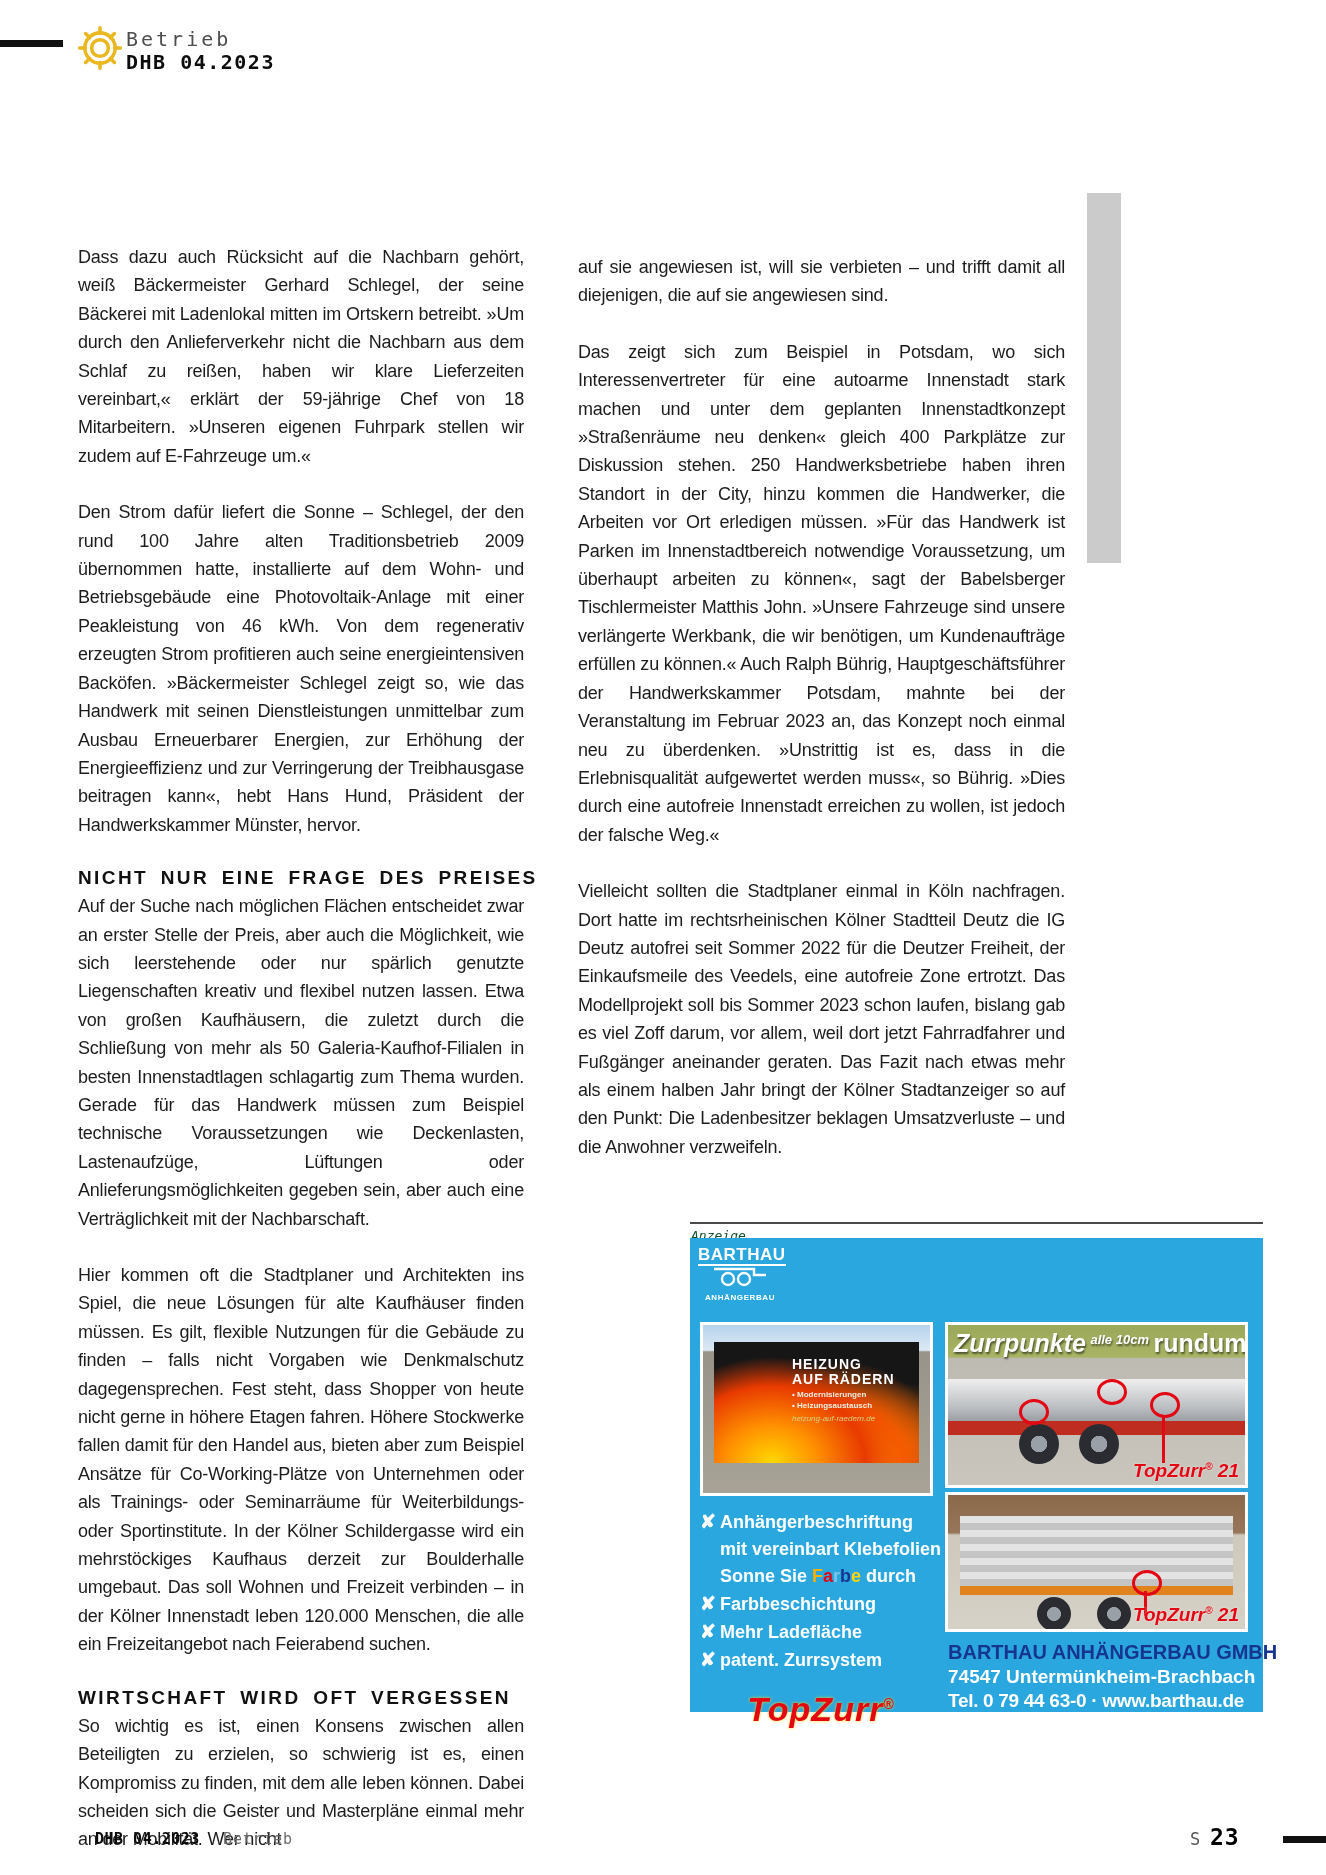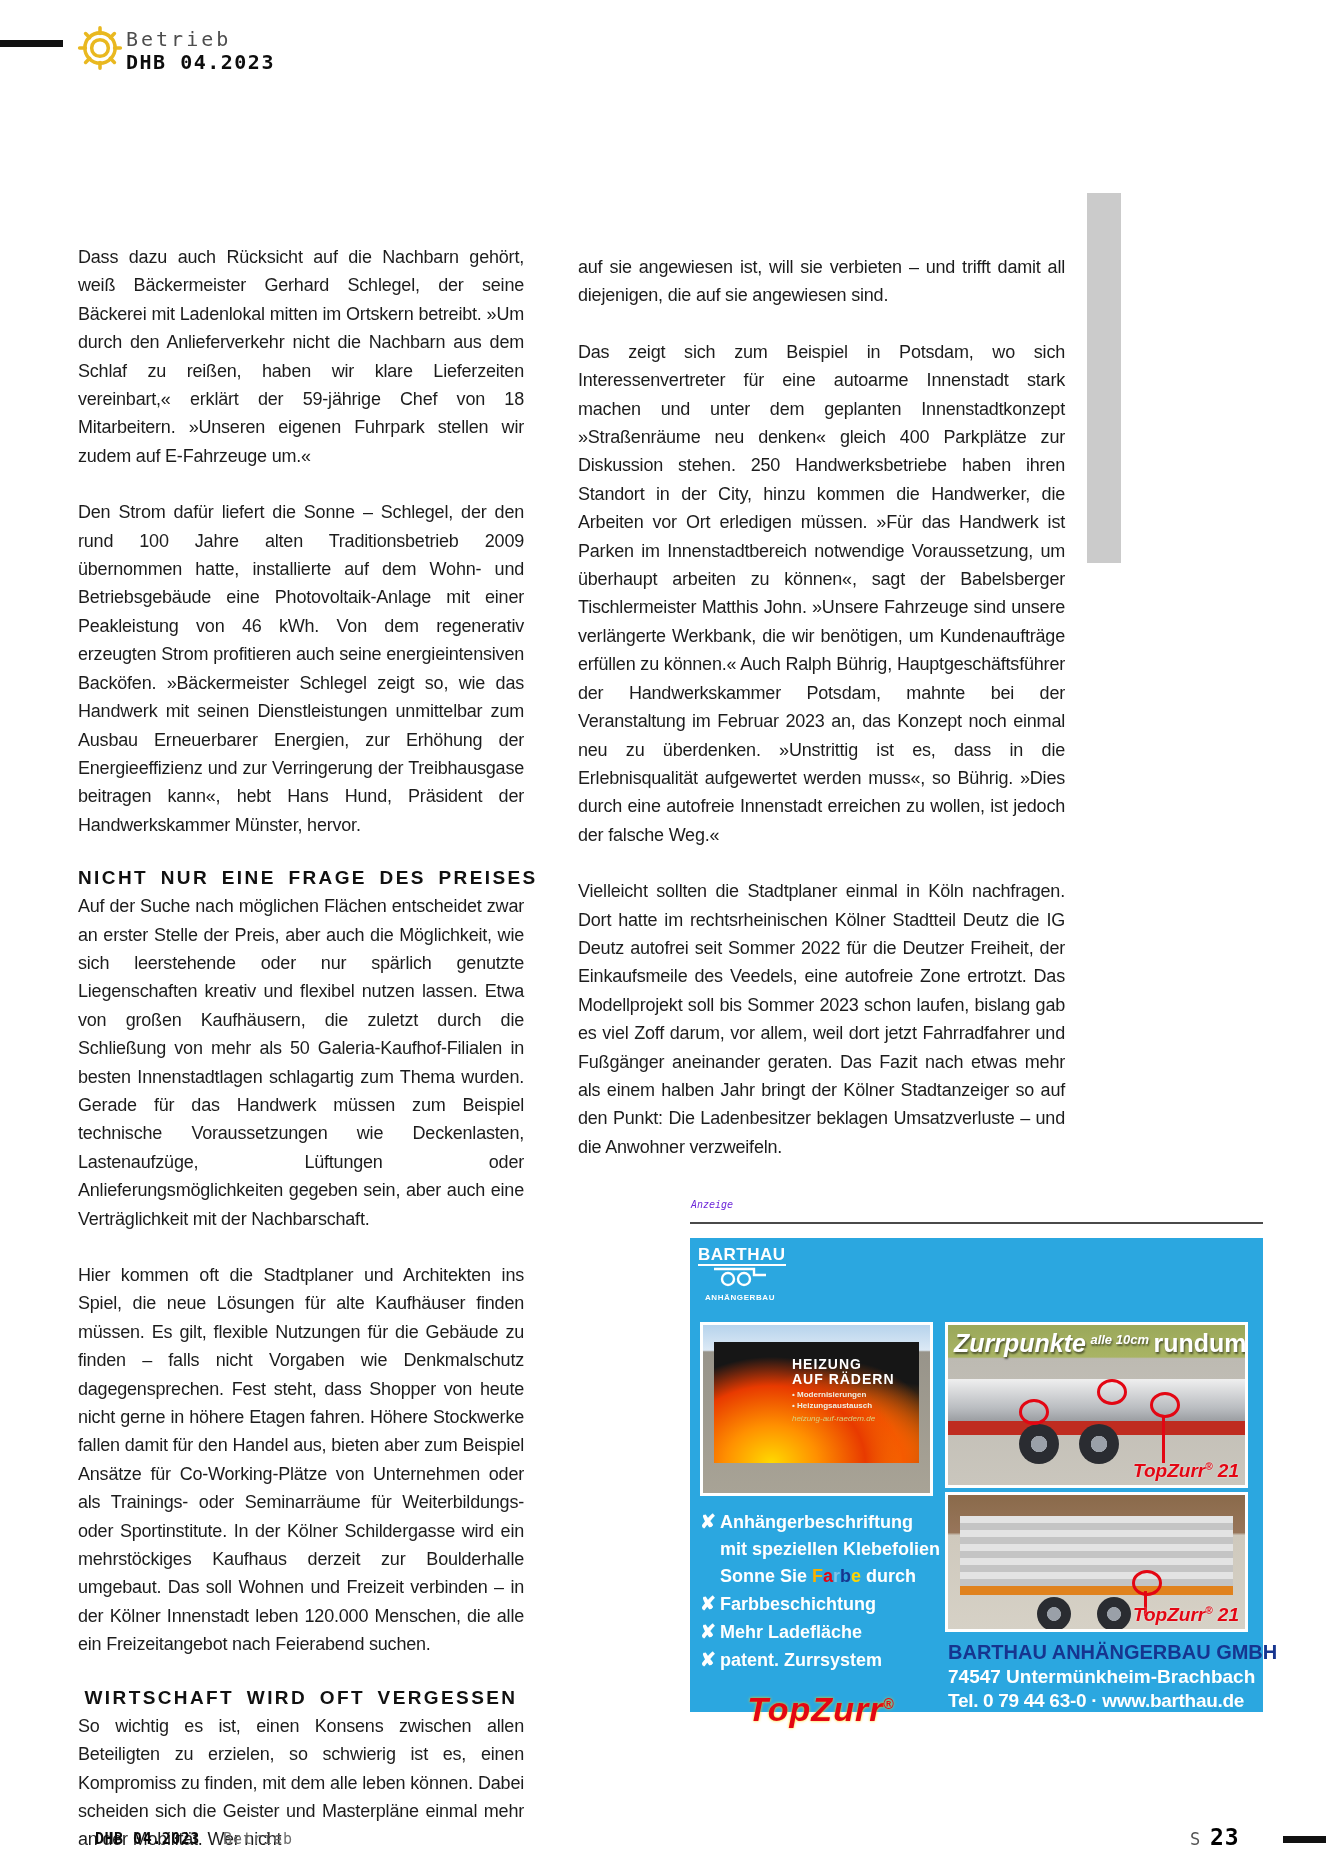--- a/index.html
+++ b/index.html
@@ -14,27 +14,27 @@
   .issue{position:absolute;left:126px;top:50px;font-family:"DejaVu Sans Mono",monospace;
          font-size:20px;font-weight:bold;letter-spacing:1.5px;color:#0d0d0d;}
 
   
   .col{position:absolute;top:243px;color:#1c1c1c;}
   .col-left{left:78px;width:446px;}
   .col-right{left:578px;width:487px;margin-top:10px;}
   .col p{margin:0 0 28px;font-size:18px;line-height:28.4px;text-align:justify;
          letter-spacing:-0.2px;}
   .subhead{font-weight:bold;font-size:19px;letter-spacing:2.4px;word-spacing:5px;
-           margin:0 0 3px;color:#111;white-space:nowrap;text-align:center;}
+           margin:0 0 3px;color:#111;white-space:nowrap;}
 
   .gray-bar{position:absolute;left:1087px;top:193px;width:34px;height:370px;background:#cbcbcb;}
 
   
-  .anzeige-label{position:absolute;left:691px;top:1199px;font-family:"DejaVu Sans Mono",monospace;
-                 font-style:italic;font-size:10px;color:#6d28d9;}
+  .anzeige-label{position:absolute;left:691px;top:1228px;font-family:"DejaVu Sans Mono",monospace;
+                 font-style:italic;font-size:13px;color:#14532d;}
   .anzeige-rule{position:absolute;left:690px;top:1222px;width:573px;height:0;
                 border-top:2px solid #4a4a4a;}
   .ad{position:absolute;left:690px;top:1238px;width:573px;height:474px;background:#2ba7e0;}
 
   .ad-logo{position:absolute;left:8px;top:8px;width:84px;height:66px;text-align:center;color:#fff;}
   .ad-logo .brand{font-size:17px;font-weight:bold;letter-spacing:0.5px;line-height:17px;
                   border-bottom:2px solid #fff;display:inline-block;padding-bottom:1px;}
   .ad-logo .brand-sub{font-size:8px;font-weight:bold;letter-spacing:0.6px;margin-top:1px;}
 
   .ad-headline{position:absolute;left:97px;top:5px;font-size:29px;font-weight:bold;color:#ffffff;
@@ -202,21 +202,21 @@
       <div class="box-orange"></div>
       <div class="wheel w3"></div>
       <div class="wheel w4"></div>
       <div class="zcircle" style="left:62%;top:56%;"></div>
       <div class="zline" style="left:66%;top:72%;height:18%;"></div>
       <div class="topzurr21"><span>TopZurr</span><sup>®</sup> <span>21</span></div>
     </div>
 
     <div class="ad-bullets">
       <div class="xrow"><span class="xmark">✘</span><span>Anhängerbeschriftung</span></div>
-      <div class="xindent">mit speziellen Klebefolien</div>
+      <div class="xindent">mit vereinbart Klebefolien</div>
       <div class="xindent"><span>Sonne Sie </span><span class="farbe-f">F</span><span class="farbe-a">a</span><span class="farbe-r">r</span><span class="farbe-b">b</span><span class="farbe-e">e</span><span> durch</span></div>
       <div class="xrow"><span class="xmark">✘</span><span>Farbbeschichtung</span></div>
       <div class="xrow"><span class="xmark">✘</span><span>Mehr Ladefläche</span></div>
       <div class="xrow"><span class="xmark">✘</span><span>patent. Zurrsystem</span></div>
       <div class="topzurr-logo"><span>TopZurr</span><sup>®</sup></div>
     </div>
 
     <div class="ad-company">
       <div class="name">BARTHAU ANHÄNGERBAU GMBH</div>
       <div class="addr">74547 Untermünkheim-Brachbach</div>

